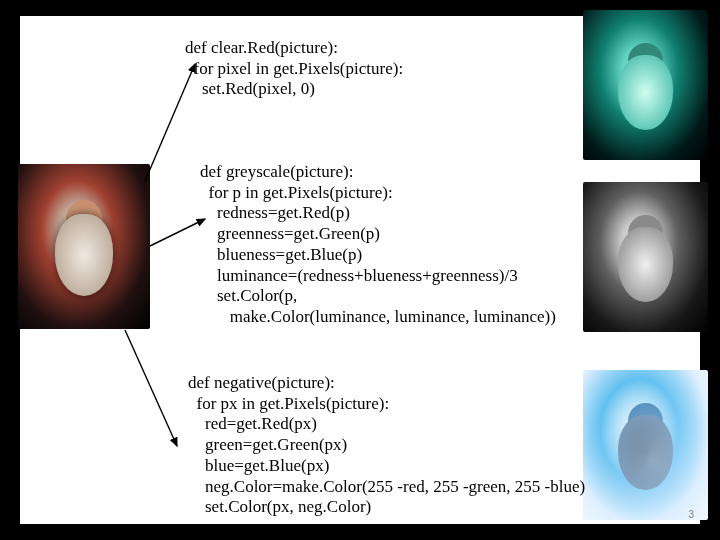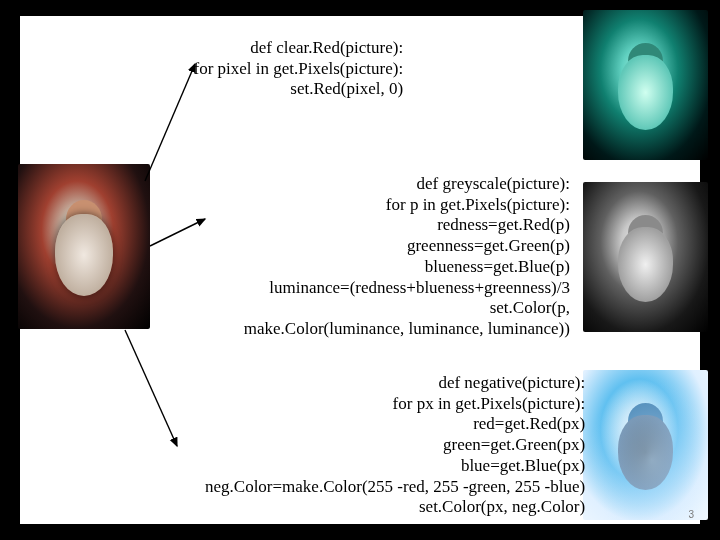--- a/index.html
+++ b/index.html
@@ -11,21 +11,20 @@
     position: relative;
     overflow: hidden;
   }
   .slide {
     background: #fff;
     position: absolute;
     left: 20px;
     top: 16px;
     width: 680px;
     height: 508px;
-    text-align: right;
   }
   .img-left {
     position: absolute;
     left: -2px;
     width: 132px;
     height: 165px;
     border-radius: 2px;
     overflow: hidden;
   }
   .img-right {
@@ -72,21 +71,21 @@
 
   .code {
     position: absolute;
     font-size: 17px;
     line-height: 1.22;
     color: #000;
     white-space: pre;
     font-family: "Times New Roman", serif;
   }
   .code1 { left: 165px; top: 22px; }
-  .code2 { left: 180px; top: 158px; margin-left: 14px; }
+  .code2 { left: 180px; top: 146px; }
   .code3 { left: 152px; top: 357px; margin-left: 16px; }
 
   .arrow-svg {
     position: absolute;
     overflow: visible;
     pointer-events: none;
   }
   .pagenum {
     position: absolute;
     right: 6px;

